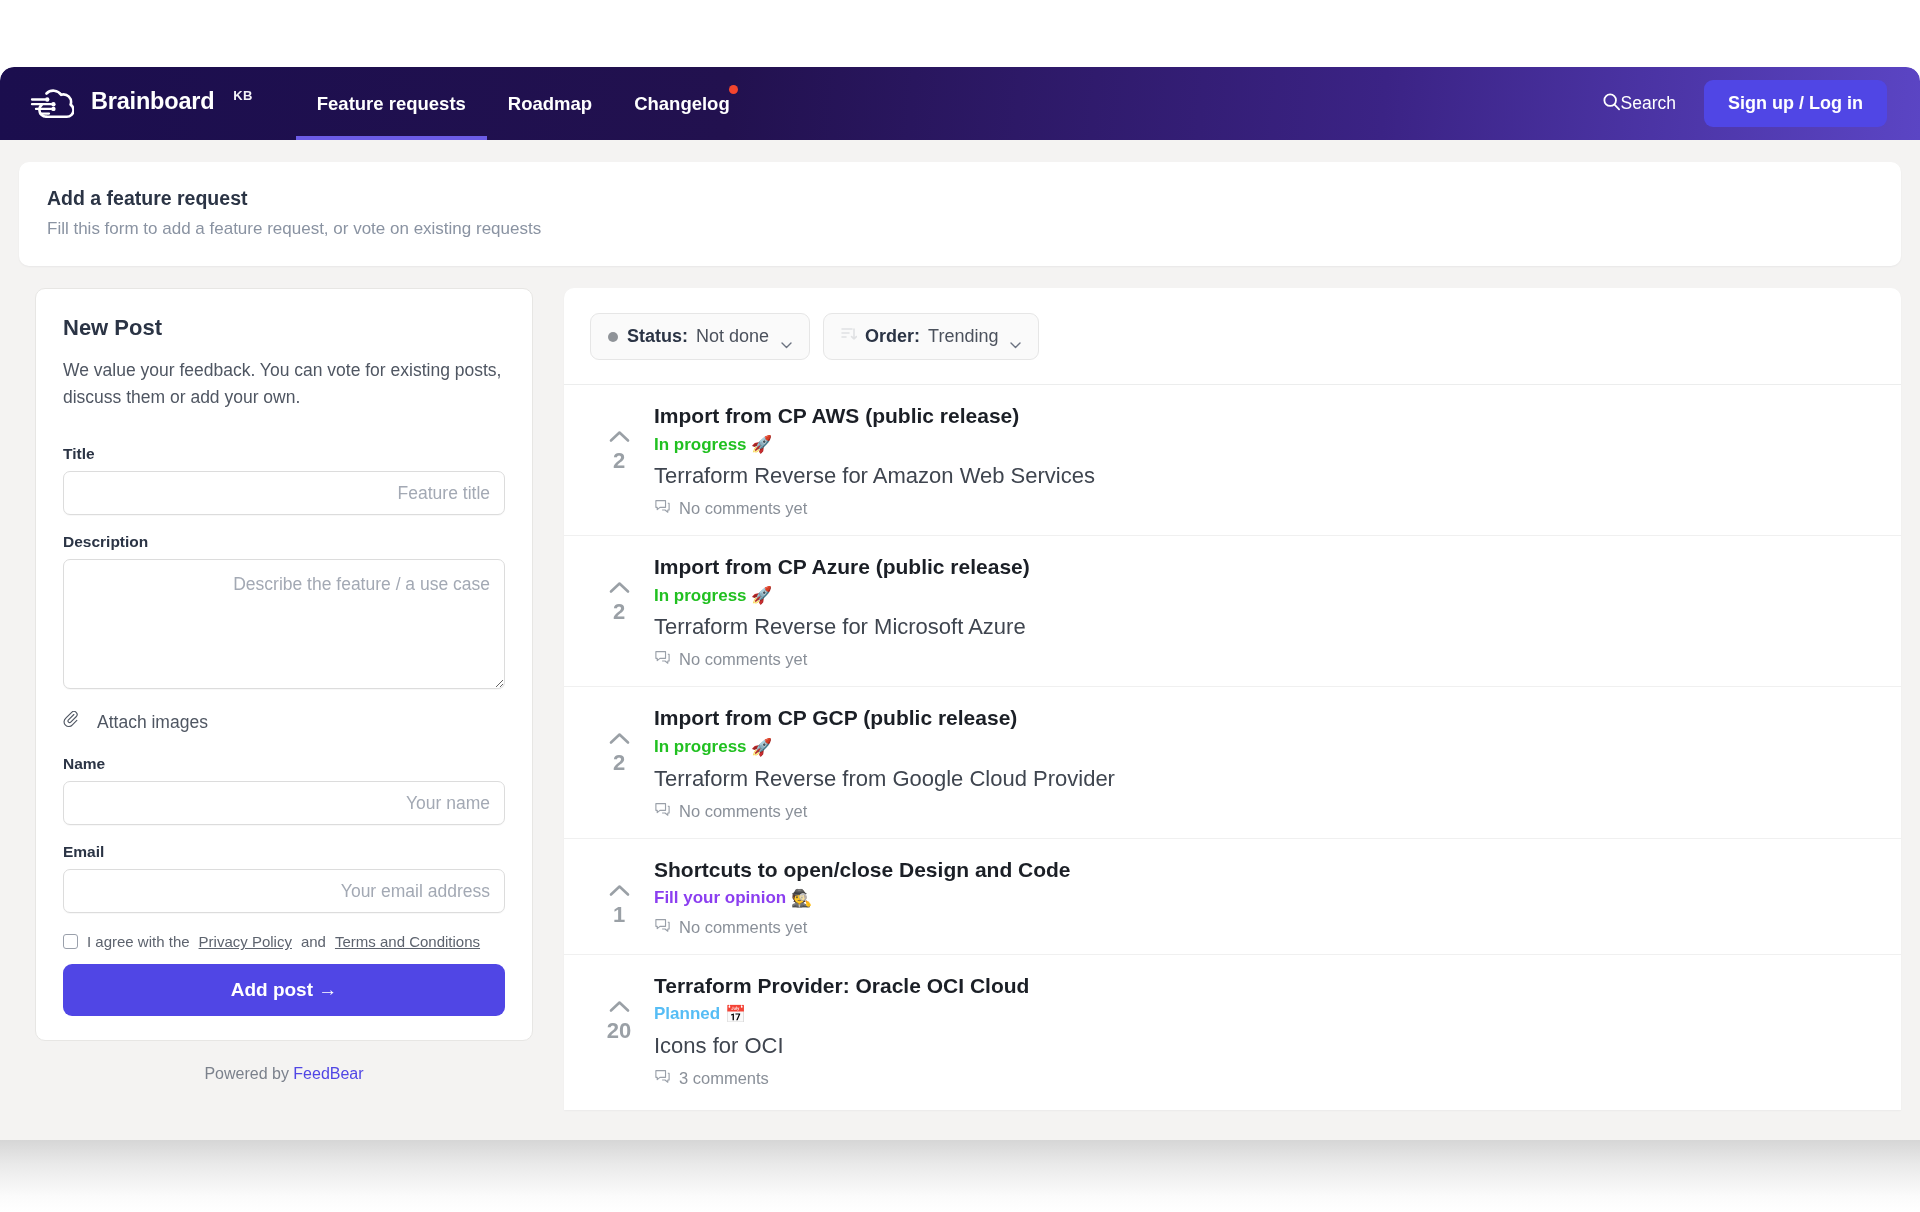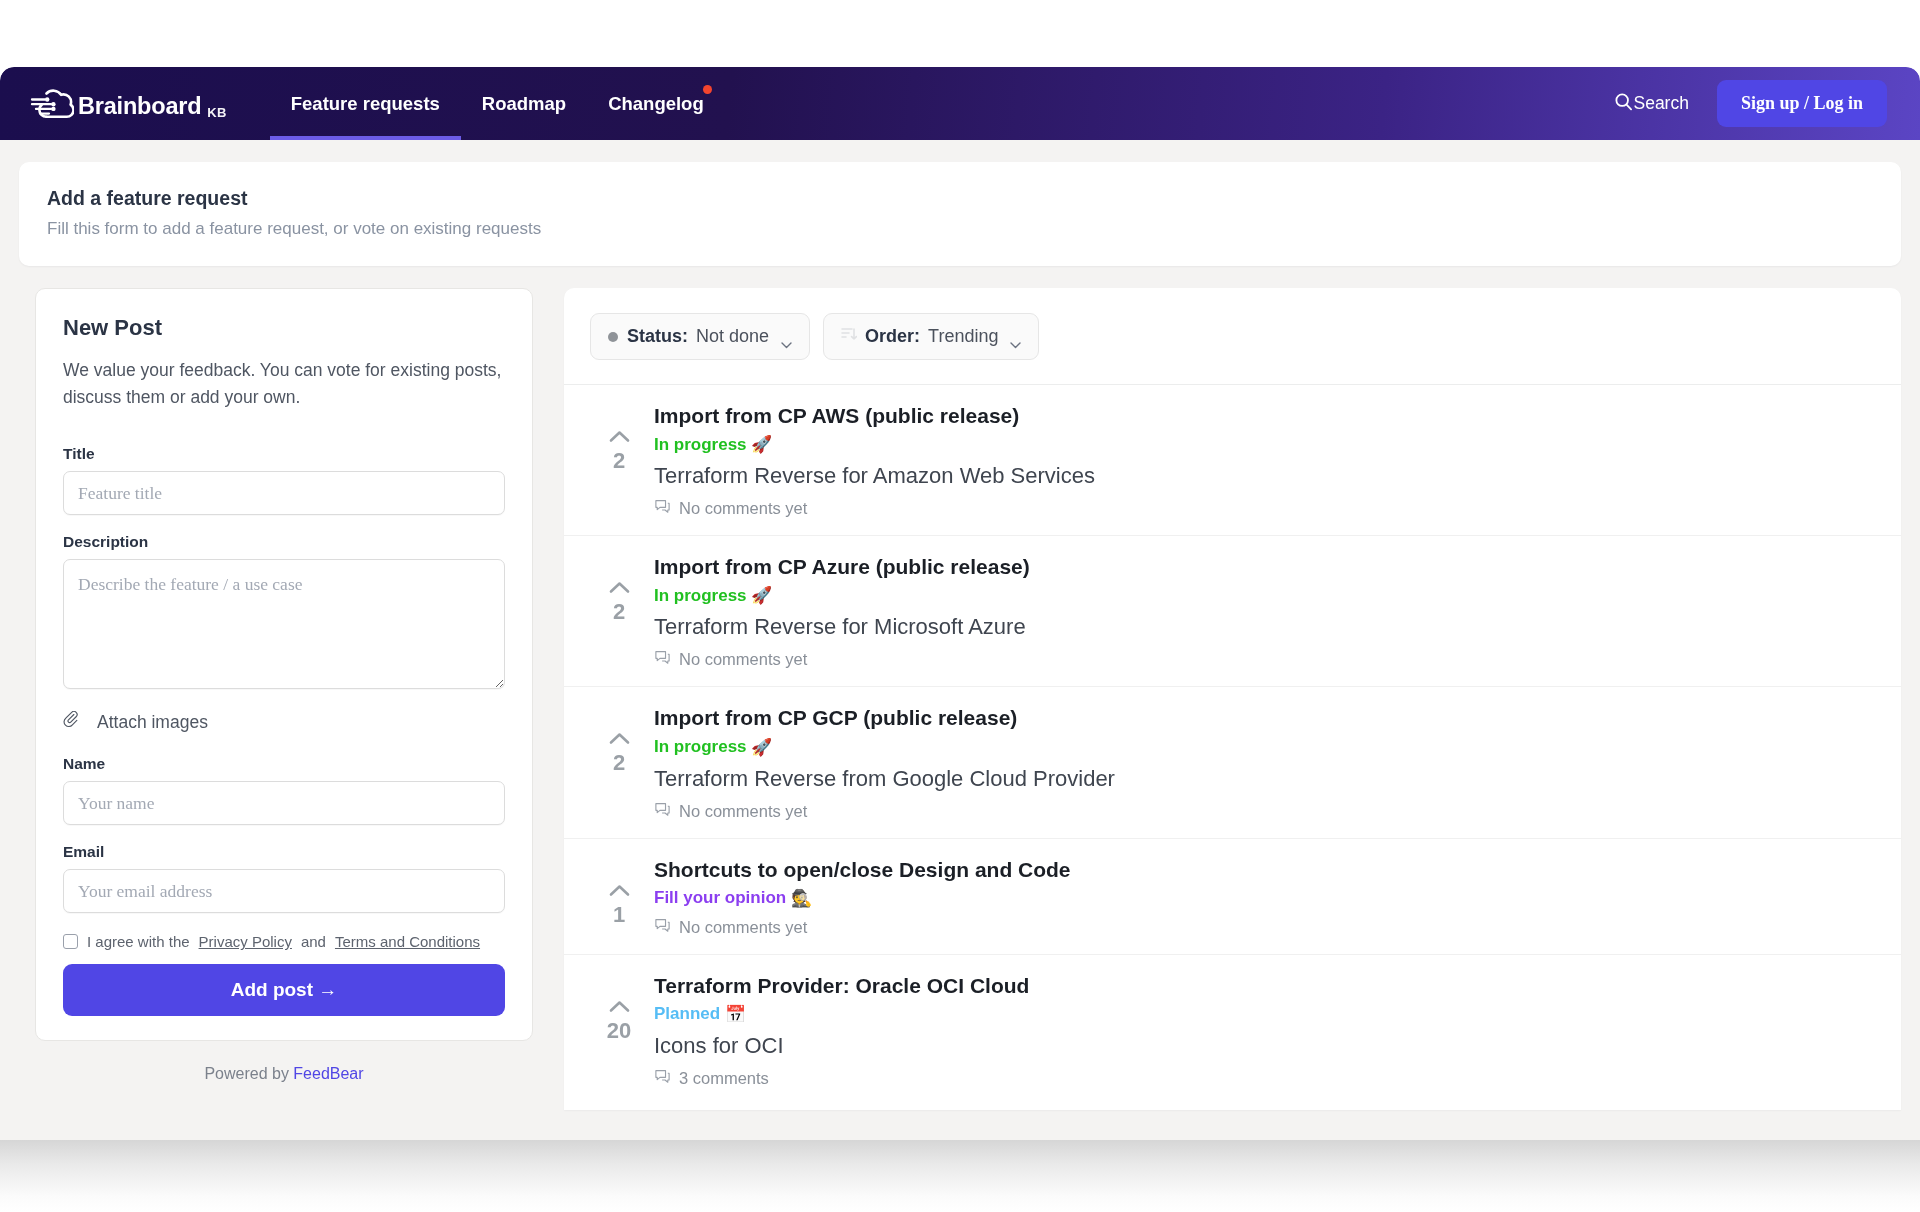--- a/index.html
+++ b/index.html
@@ -28,21 +28,21 @@
   .header {
     position: relative;
     height: 73px;
     background: linear-gradient(95deg, #1b0e4e 0%, #22114f 38%, #3b2385 72%, #5b45c4 100%);
     display: flex;
     align-items: center;
     padding: 0 33px 0 30px;
     border-radius: 14px 14px 0 0;
   }
   .brand {
-    display: flex; align-items: flex-end; gap: 4px;
+    display: flex; align-items: flex-start; gap: 17px;
     margin-right: 43px;
   }
   .brand-logo { width: 44px; height: 32px; display: block; }
   .brand-name {
     color: #ffffff; font-size: 23.5px; font-weight: 700; letter-spacing: -0.2px;
   }
   .brand-kb {
     color: #ffffff; font-size: 13px; font-weight: 700; letter-spacing: .3px;
     margin-left: 2px; opacity: .95;
   }
@@ -78,21 +78,21 @@
     cursor: pointer;
   }
   .signup-btn {
     background: #5046e5;
     color: #ffffff;
     font-size: 18px; font-weight: 700;
     padding: 13px 24px;
     border-radius: 9px;
     border: none;
     cursor: pointer;
-    font-family: Liberation Serif, serif;
+    font-family: Liberation Sans, sans-serif;
     white-space: nowrap;
   }
   
   .intro-card {
     margin: 22px 19px 0 19px;
     background: #ffffff;
     border-radius: 10px;
     padding: 25px 28px 27px 28px;
     box-shadow: 0 1px 2px rgba(16,24,40,.05);
   }
@@ -128,26 +128,27 @@
   }
   .field-label {
     font-size: 15.5px; font-weight: 700; color: #2b3445;
     margin-bottom: 8px; display: block;
   }
   .np-input, .np-textarea {
     width: 100%;
     border: 1px solid #dcdcdc;
     border-radius: 7px;
     background: #fff;
-    font-family: Liberation Serif, serif;
+    font-family: Liberation Sans, sans-serif;
     font-size: 17.5px;
     color: #2b3445;
     padding: 12px 14px;
     outline: none;
     box-shadow: 0 1px 1px rgba(16,24,40,.03);
+    text-align: right;
   }
   .np-input::placeholder, .np-textarea::placeholder { color: #a3a9b4; }
   .np-input { height: 44px; }
   .np-textarea {
     height: 130px; resize: vertical; line-height: 1.4;
   }
   .field-gap { margin-bottom: 18px; }
   .attach {
     display: flex; align-items: center; gap: 17px;
     font-size: 17.5px; color: #4f5662;

